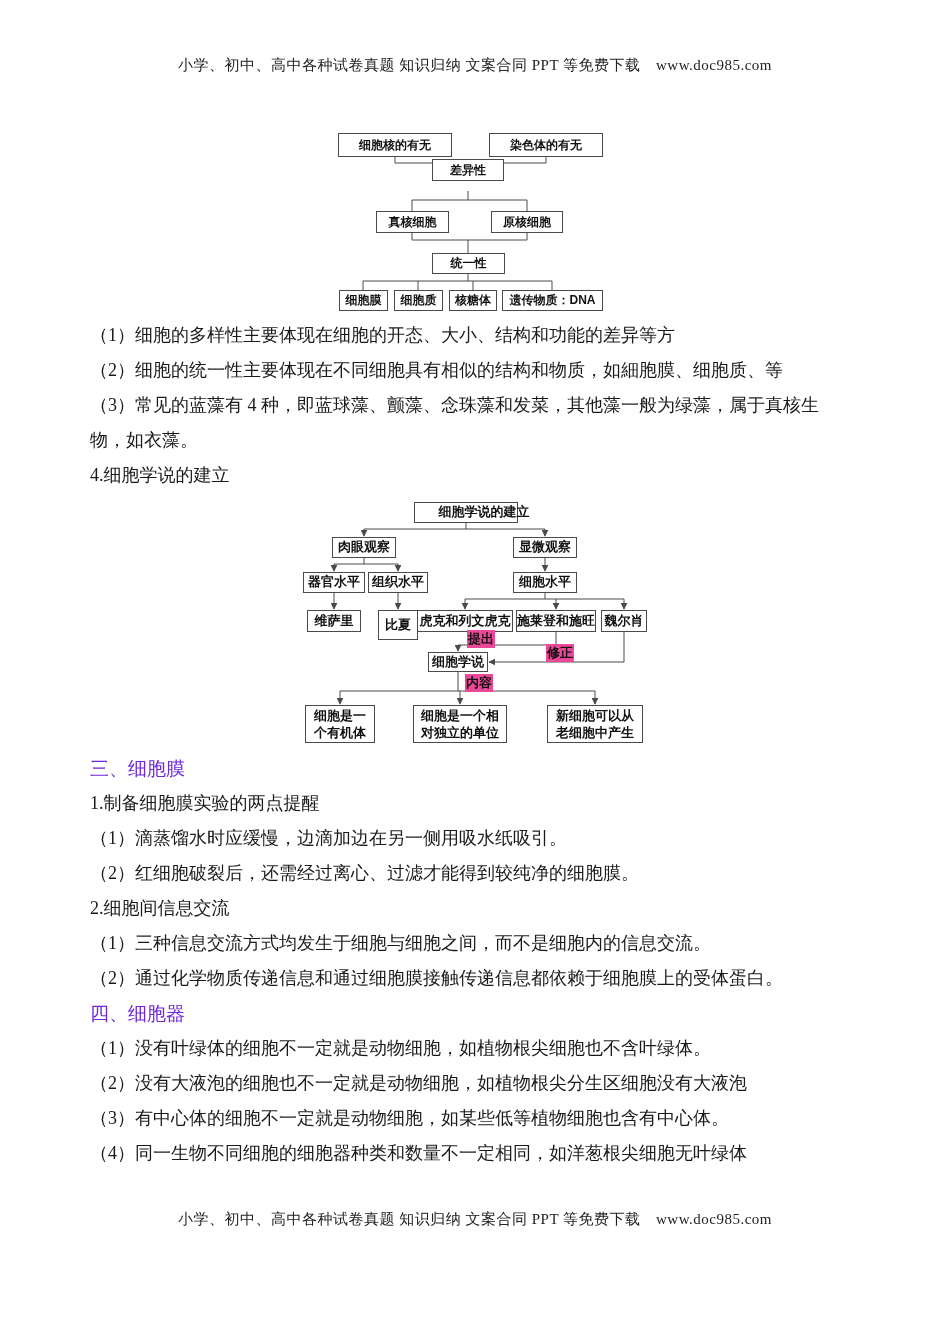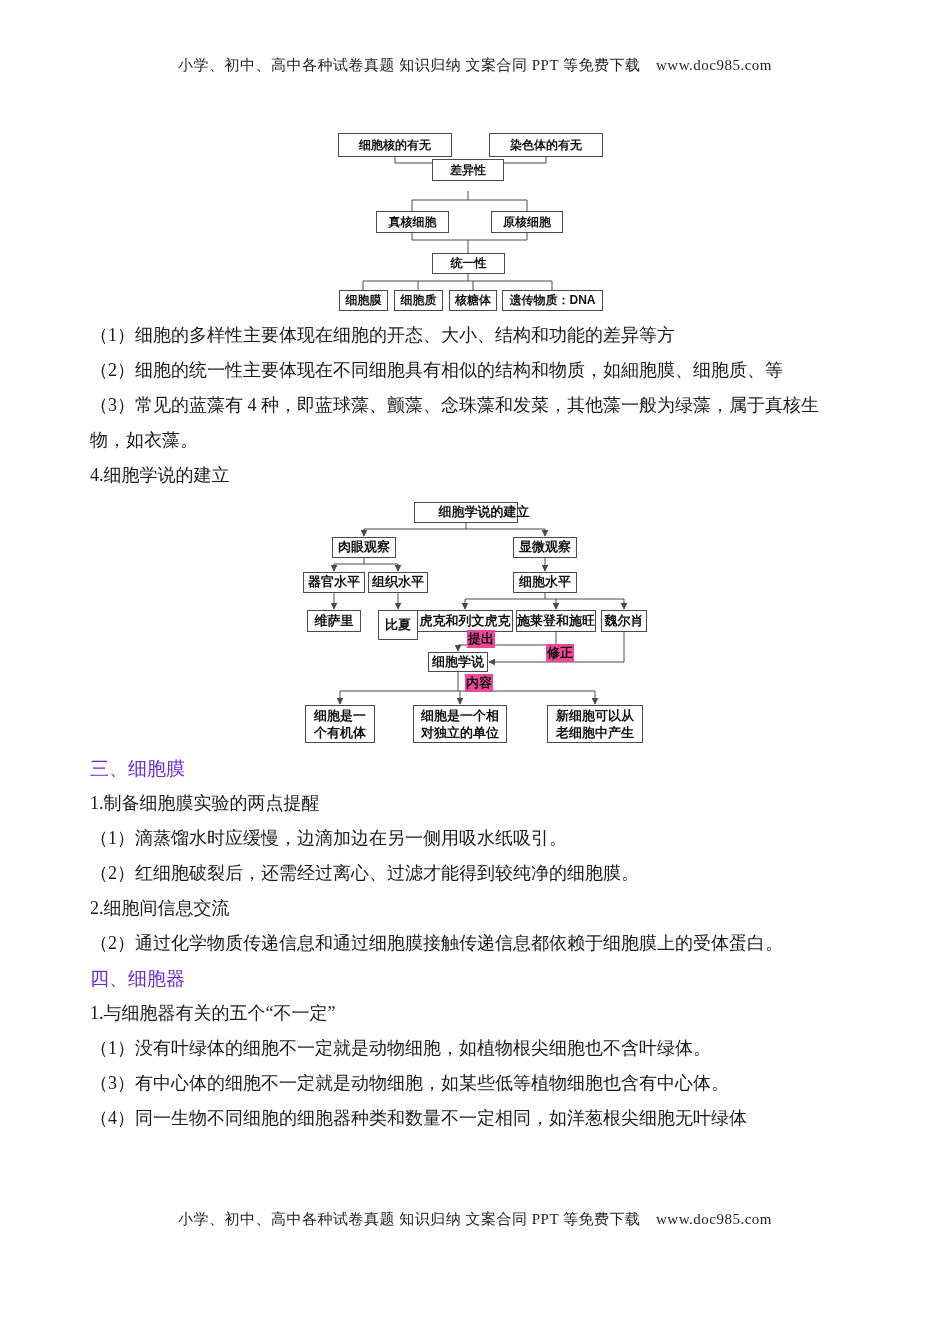--- a/index.html
+++ b/index.html
@@ -137,21 +137,22 @@
   <div class="fc-box wrap" style="left:123px;top:207px;width:94px;height:38px;">细胞是一个相对独立的单位</div>
   <div class="fc-box wrap" style="left:257px;top:207px;width:96px;height:38px;">新细胞可以从老细胞中产生</div>
 </div>
 
 <div class="textblock" id="sections">
   <p class="sec-heading">三、细胞膜</p>
   <p>1.制备细胞膜实验的两点提醒</p>
   <p>（1）滴蒸馏水时应缓慢，边滴加边在另一侧用吸水纸吸引。</p>
   <p>（2）红细胞破裂后，还需经过离心、过滤才能得到较纯净的细胞膜。</p>
   <p>2.细胞间信息交流</p>
+  <p>（1）三种信息交流方式均发生于细胞与细胞之间，而不是细胞内的信息交流。</p>
   <p>（2）通过化学物质传递信息和通过细胞膜接触传递信息都依赖于细胞膜上的受体蛋白。</p>
   <p class="sec-heading">四、细胞器</p>
-  <p>1.与细胞器有关的五个“不一定”</p>
   <p>（1）没有叶绿体的细胞不一定就是动物细胞，如植物根尖细胞也不含叶绿体。</p>
+  <p>（2）没有大液泡的细胞也不一定就是动物细胞，如植物根尖分生区细胞没有大液泡</p>
   <p>（3）有中心体的细胞不一定就是动物细胞，如某些低等植物细胞也含有中心体。</p>
   <p>（4）同一生物不同细胞的细胞器种类和数量不一定相同，如洋葱根尖细胞无叶绿体</p>
 </div>
 
 <div class="center-note footer-note">小学、初中、高中各种试卷真题 知识归纳 文案合同 PPT 等免费下载　www.doc985.com</div>
 
 </body></html>

